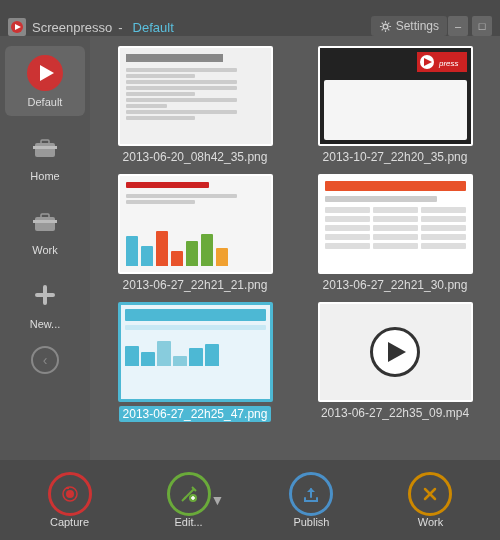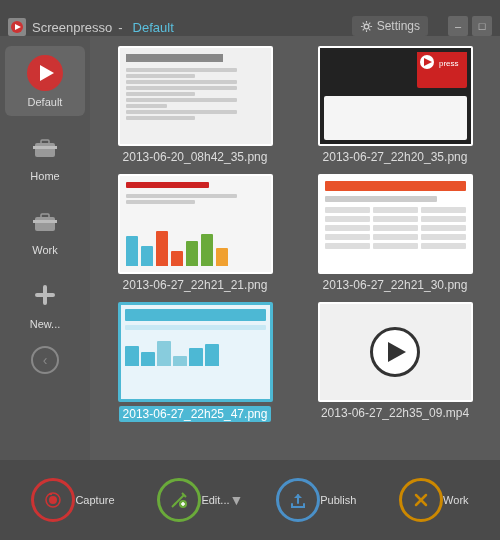--- a/index.html
+++ b/index.html
@@ -218,24 +218,25 @@
       background: #222;
       display: flex;
       flex-direction: column;
       align-items: flex-end;
       justify-content: flex-start;
       padding: 4px;
       position: relative;
     }
     .brand-logo {
       width: 50px;
-      height: 36px;
+      height: 20px;
       background: #cc2222;
       border-radius: 2px;
       position: relative;
+      font-style: italic;
     }
 
     
     .chart-thumb {
       width: 100%;
       height: 100%;
       background: #f5f5f5;
       display: flex;
       flex-direction: column;
       padding: 6px;
@@ -333,21 +334,21 @@
       height: 80px;
       background: #4a4a4a;
       display: flex;
       align-items: center;
       justify-content: space-around;
       padding: 0 10px;
       flex-shrink: 0;
     }
     .tool-btn {
       display: flex;
-      flex-direction: row;
+      flex-direction: column;
       align-items: center;
       gap: 0;
       cursor: pointer;
       padding: 6px 10px;
     }
     .tool-icon-circle {
       width: 44px;
       height: 44px;
       border-radius: 50%;
       border: 3px solid;
@@ -386,21 +387,21 @@
     <div class="title-bar-icon">
       <svg viewBox="0 0 14 14" fill="#cc3333">
           <circle cx="7" cy="7" r="6" fill="#cc3333"></circle>
           <polygon points="5,4 11,7 5,10" fill="white"></polygon>
         </svg>
     </div>
     <span class="title-bar-title">Screenpresso</span>
     <span class="title-bar-title">-</span>
     <span class="title-bar-default">Default</span>
   </div>
-  <div style="display:flex;align-items:center;gap:20px;padding-left:44px;">
+  <div style="display:flex;align-items:center;gap:1px;padding-left:44px;">
     <div class="title-bar-settings">
       <svg width="13" height="13" viewBox="0 0 14 14" fill="#ccc">
         <circle cx="7" cy="7" r="2.5" fill="none" stroke="#ccc" stroke-width="1.5"></circle>
         <path d="M7 1v2M7 11v2M1 7h2M11 7h2M2.93 2.93l1.41 1.41M9.66 9.66l1.41 1.41M2.93 11.07l1.41-1.41M9.66 4.34l1.41-1.41" stroke="#ccc" stroke-width="1.2"></path>
       </svg>
       <span>Settings</span>
     </div>
     <div class="title-bar-right">
       <div class="win-btn">–</div>
       <div class="win-btn">□</div>
@@ -481,21 +482,21 @@
             <svg width="50" height="20" viewBox="0 0 50 20">
               <rect width="50" height="20" fill="#cc2222"></rect>
               <circle cx="10" cy="10" r="7" fill="white"></circle>
               <polygon points="7,6 15,10 7,14" fill="#cc2222"></polygon>
               <text x="22" y="14" font-size="8" fill="white" font-family="Arial">press</text>
             </svg>
           </div>
           <div style="margin-top:8px;width:100%;background:#f5f5f5;flex:1;border-radius:2px;"></div>
         </div>
       </div>
-      <span class="thumb-label">2013-06-27_22h20_35.png</span>
+      <span class="thumb-label">2013-10-27_22h20_35.png</span>
     </div>
 
     <div class="thumb-item">
       <div class="thumb-img">
         <div class="chart-thumb">
           <div style="height:6px;background:#cc2222;width:60%;margin-bottom:4px;border-radius:1px;"></div>
           <div class="doc-line"></div>
             <div class="doc-line short"></div>
           <div class="chart-bars">
             <div class="bar" style="height:30px;background:#4db8d4;"></div>

